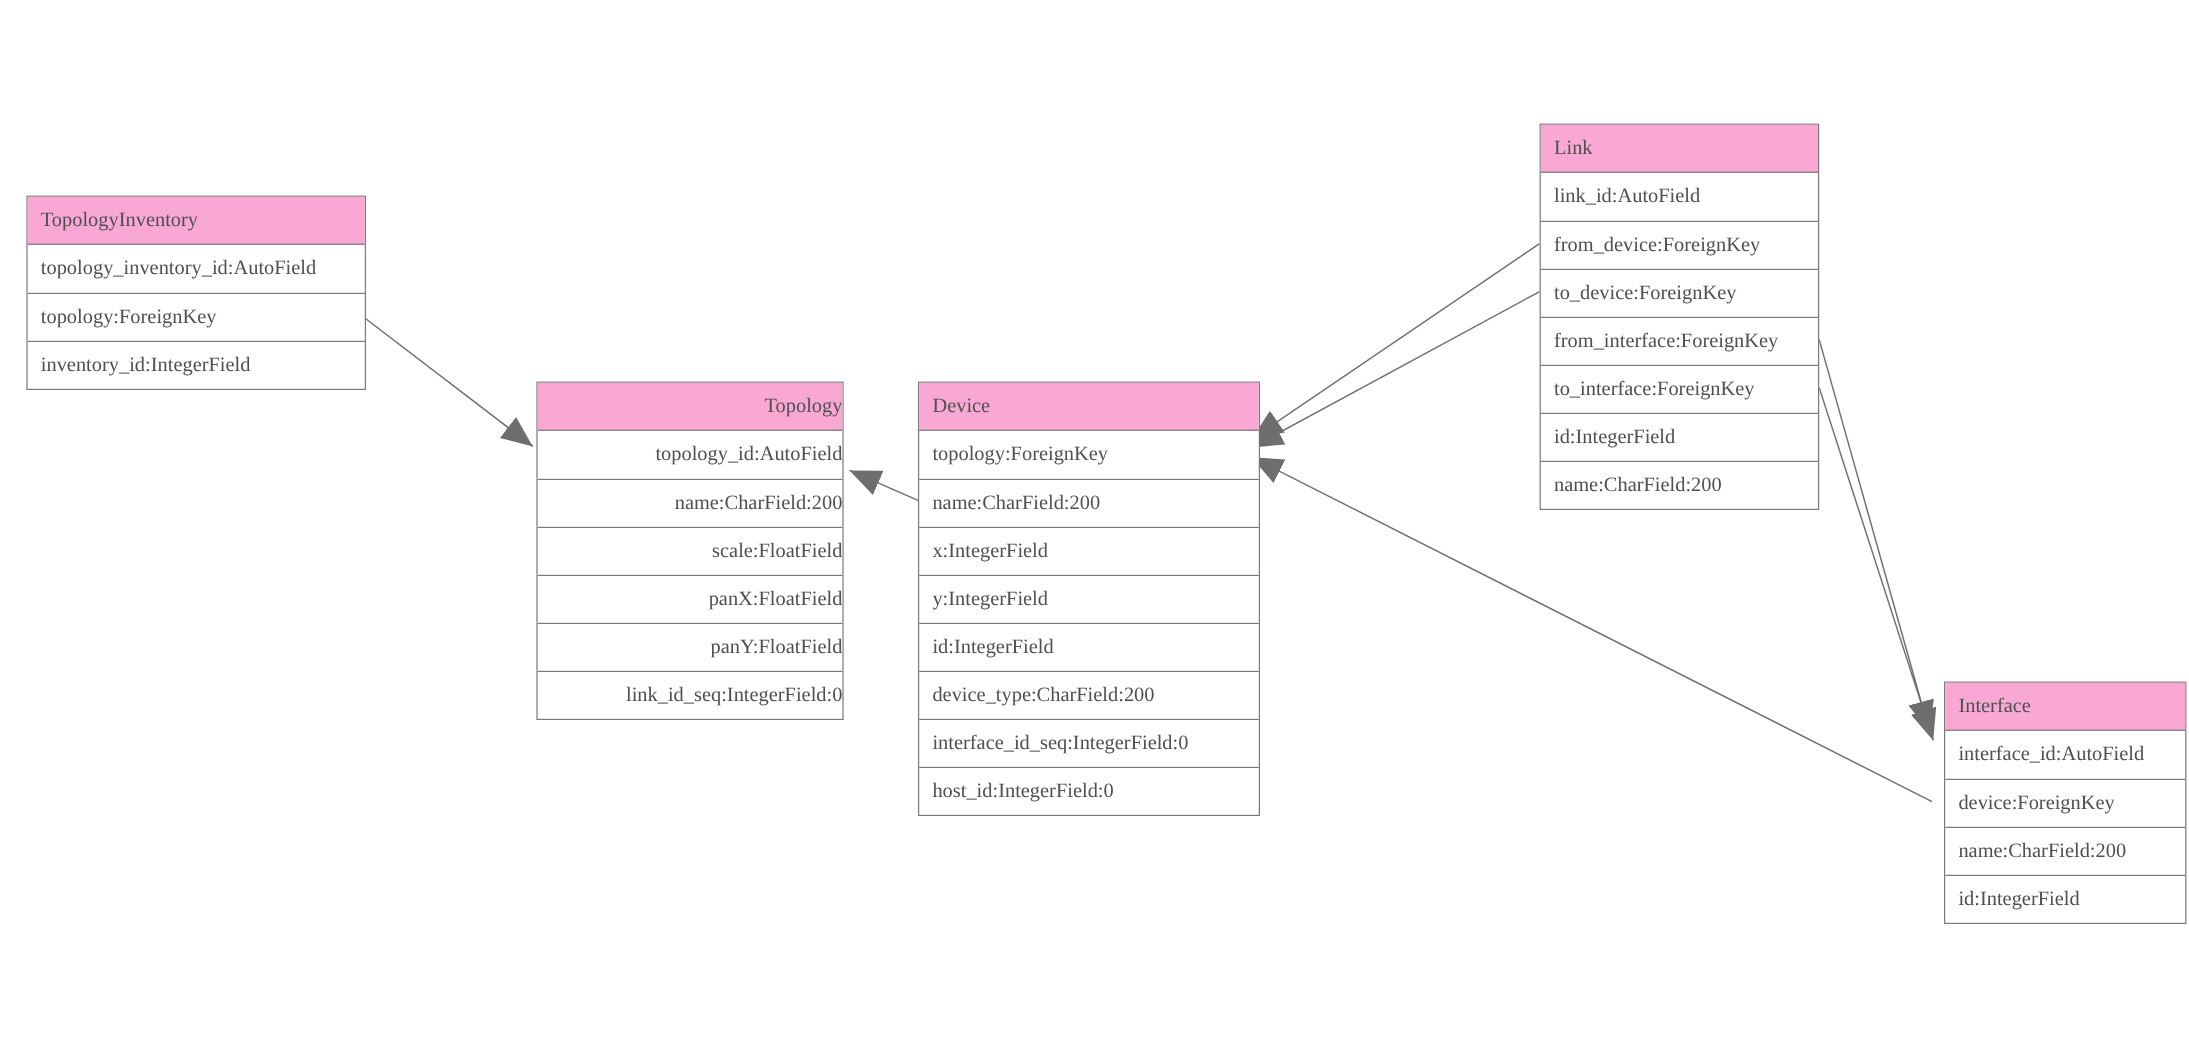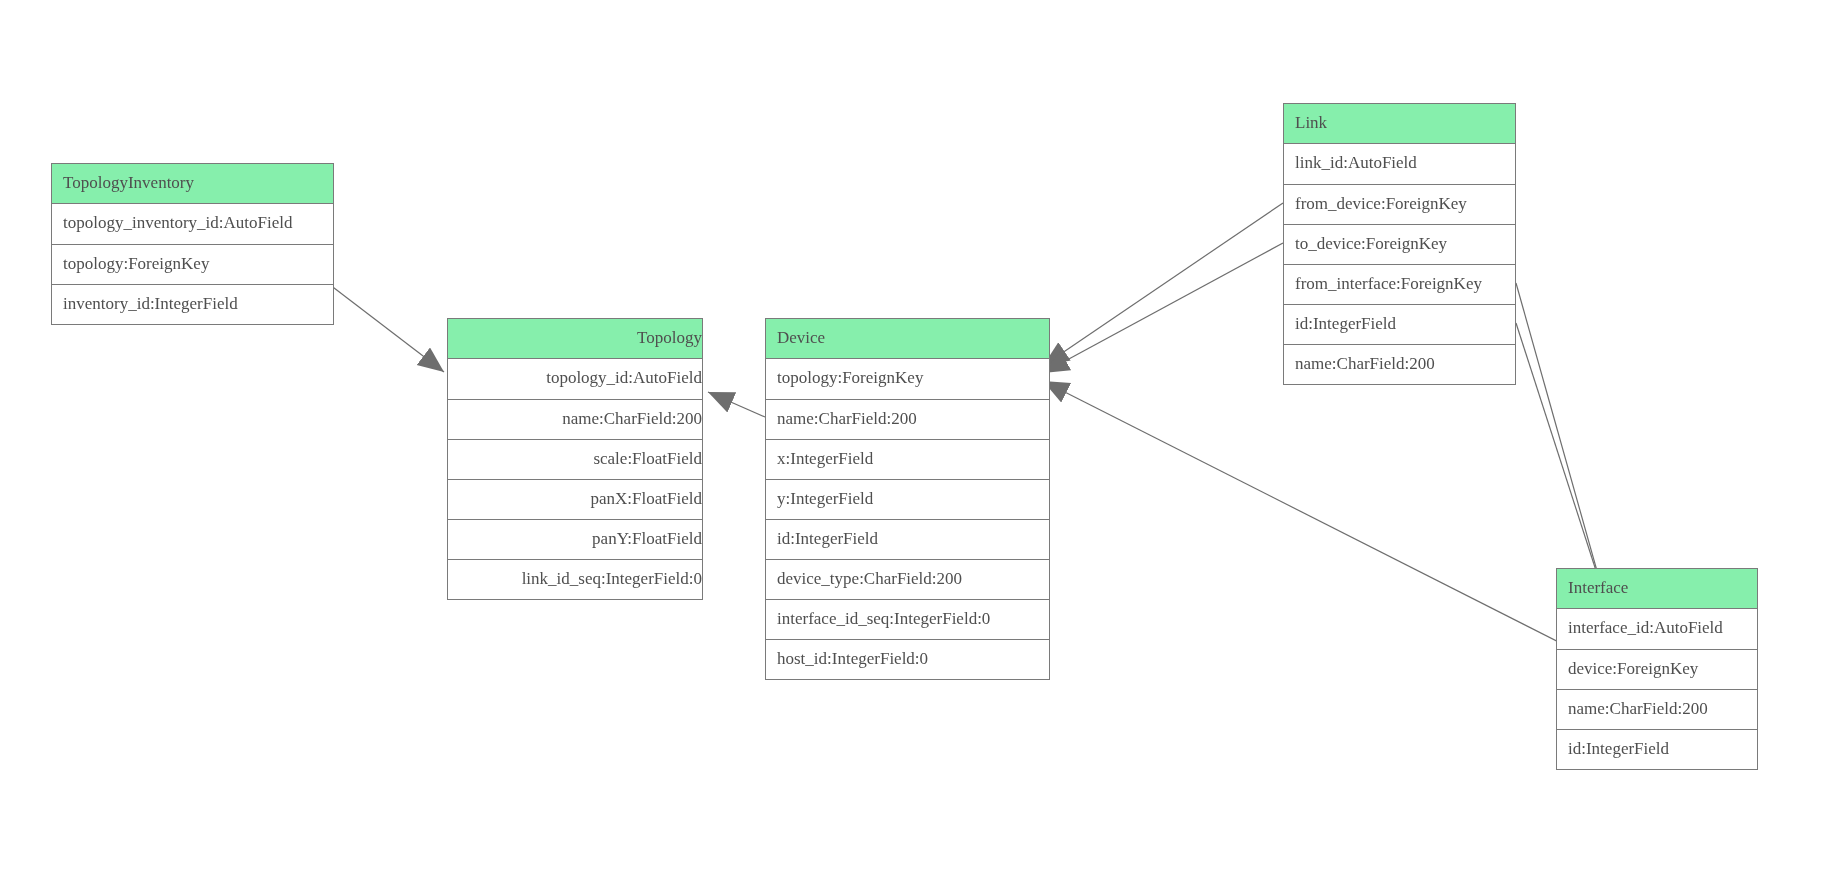--- a/index.html
+++ b/index.html
@@ -23,41 +23,41 @@
     box-sizing: border-box;
     border: 1.5px solid #7a7a7a;
     background: #ffffff;
     font-size: 17px;
   }
   .hd {
     box-sizing: border-box;
     height: 40px;
     line-height: 38px;
     padding-left: 11px;
-    background: #86efac;
+    background: #f9a8d4;
     border-bottom: 1.5px solid #7a7a7a;
     white-space: nowrap;
     overflow: hidden;
   }
   .row {
     box-sizing: border-box;
     height: 40px;
     line-height: 38px;
     padding-left: 11px;
     white-space: nowrap;
     overflow: hidden;
   }
   .row + .row { border-top: 1.5px solid #7a7a7a; }
   
-  #t-topologyinventory { left: 22px;   top: 163px; width: 283px; margin-left: 29px; }
+  #t-topologyinventory { left: 22px;   top: 163px; width: 283px; }
   #t-topology          { left: 447px;  top: 318px; width: 256px; text-align: right; }
   #t-client            { left: 80px;   top: 526px; width: 170px; }
   #t-device            { left: 765px;  top: 318px; width: 285px; }
   #t-link              { left: 1283px; top: 103px; width: 233px; }
-  #t-interface         { left: 1556px; top: 568px; width: 202px; }
+  #t-interface         { left: 1620px; top: 568px; width: 202px; }
   .edge { stroke: #6e6e6e; stroke-width: 1.2; fill: none; }
 </style>
 </head>
 <body>
 
 <div id="canvas">
 
   <svg id="edges">
     <defs>
       <marker id="arrow" markerUnits="userSpaceOnUse" markerWidth="28" markerHeight="24" refX="26" refY="11" orient="auto">
@@ -102,20 +102,21 @@
     <div class="row">interface_id_seq:IntegerField:0</div>
     <div class="row">host_id:IntegerField:0</div>
   </div>
 
   <div class="tbl" id="t-link">
     <div class="hd">Link</div>
     <div class="row">link_id:AutoField</div>
     <div class="row">from_device:ForeignKey</div>
     <div class="row">to_device:ForeignKey</div>
     <div class="row">from_interface:ForeignKey</div>
+    <div class="row">to_interface:ForeignKey</div>
     <div class="row">id:IntegerField</div>
     <div class="row">name:CharField:200</div>
   </div>
 
   <div class="tbl" id="t-interface">
     <div class="hd">Interface</div>
     <div class="row">interface_id:AutoField</div>
     <div class="row">device:ForeignKey</div>
     <div class="row">name:CharField:200</div>
     <div class="row">id:IntegerField</div>

